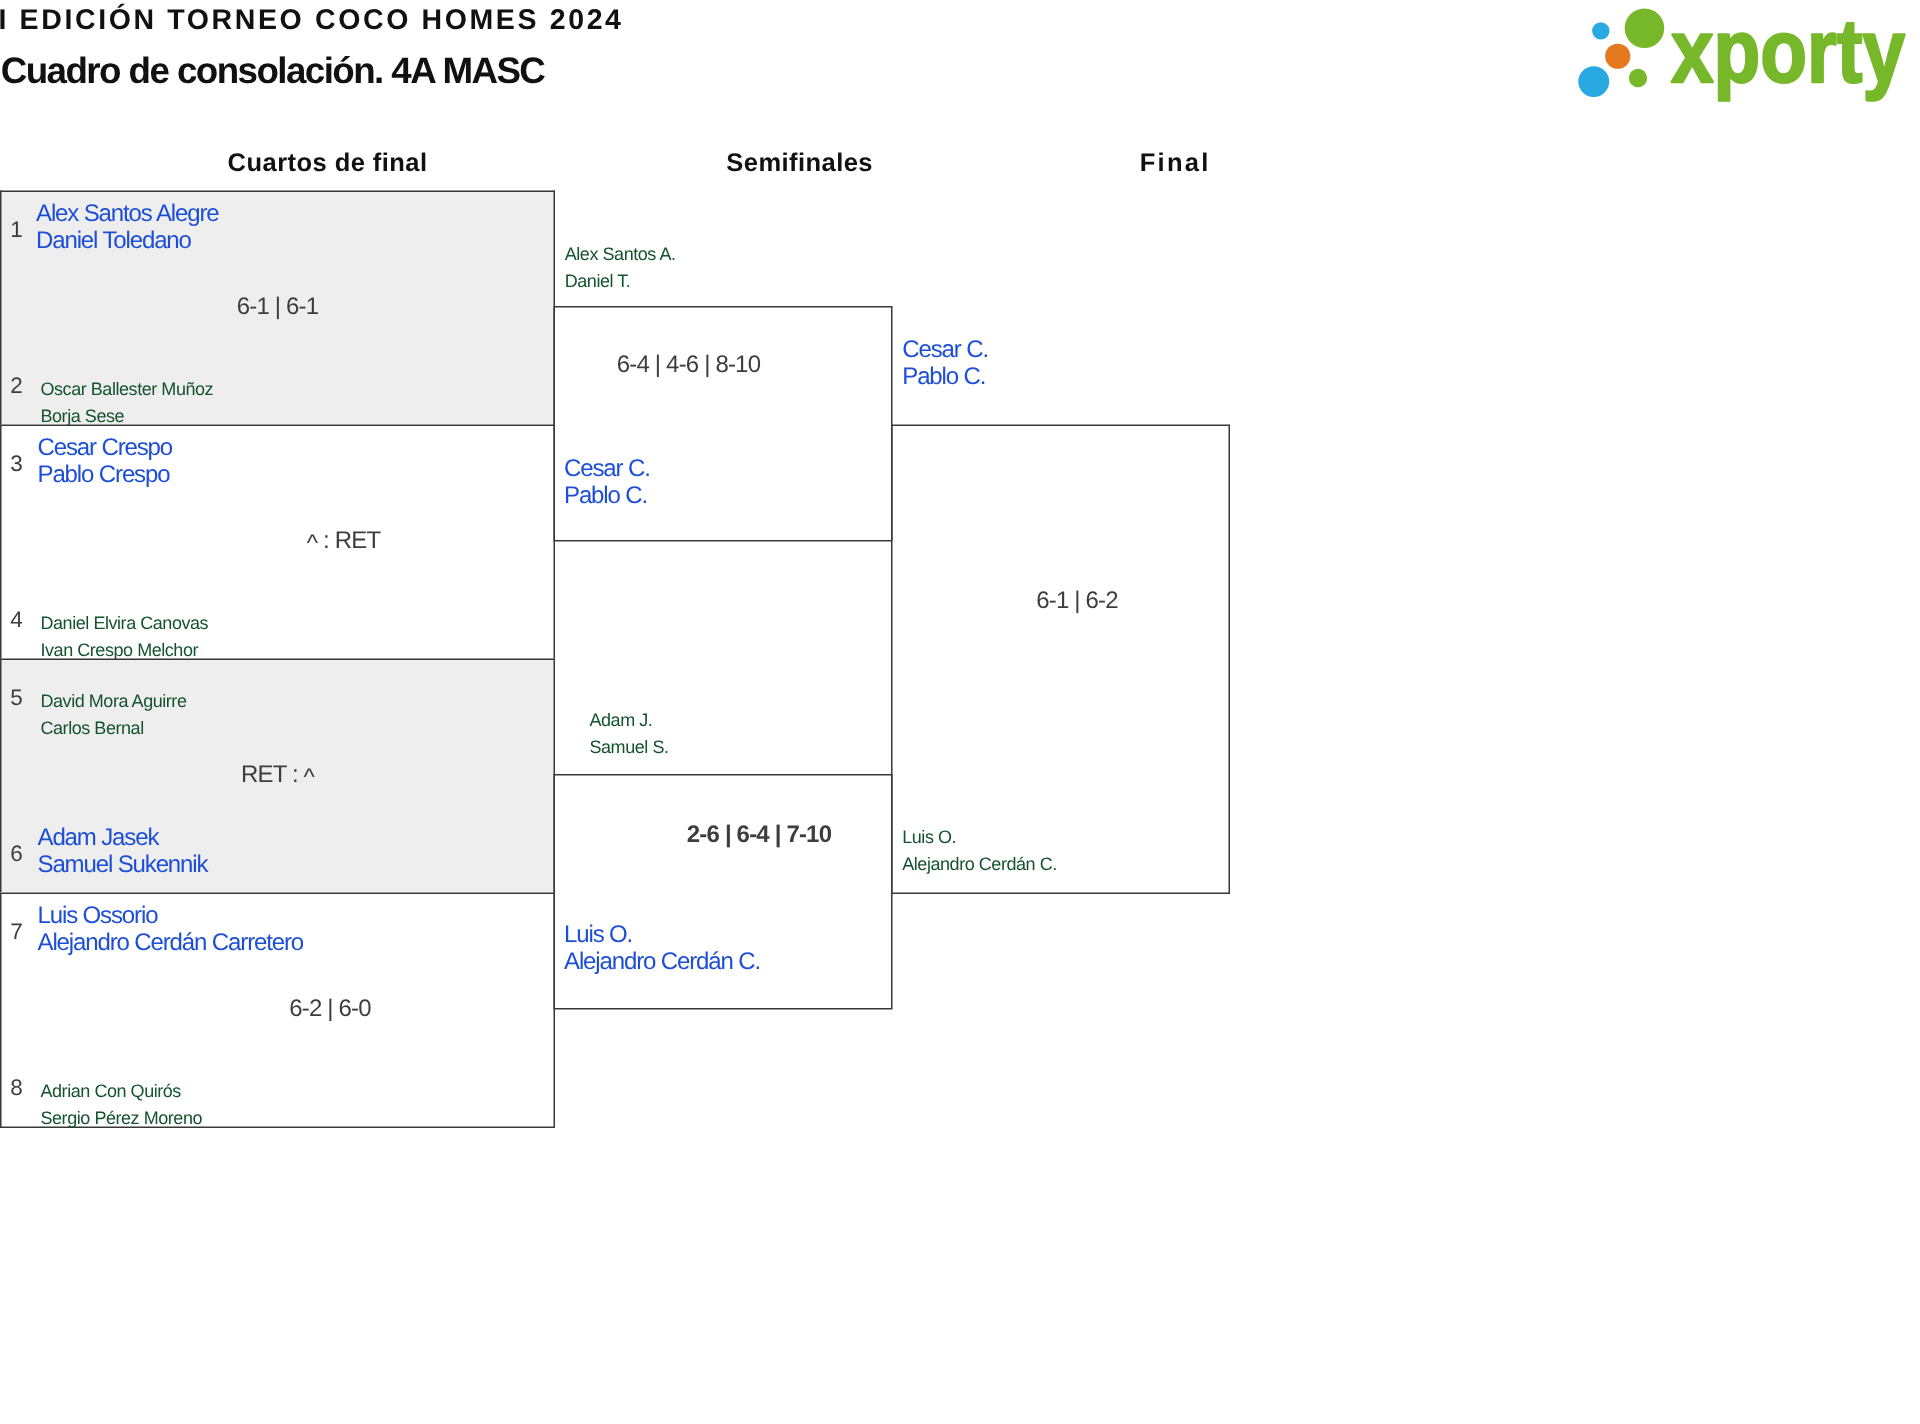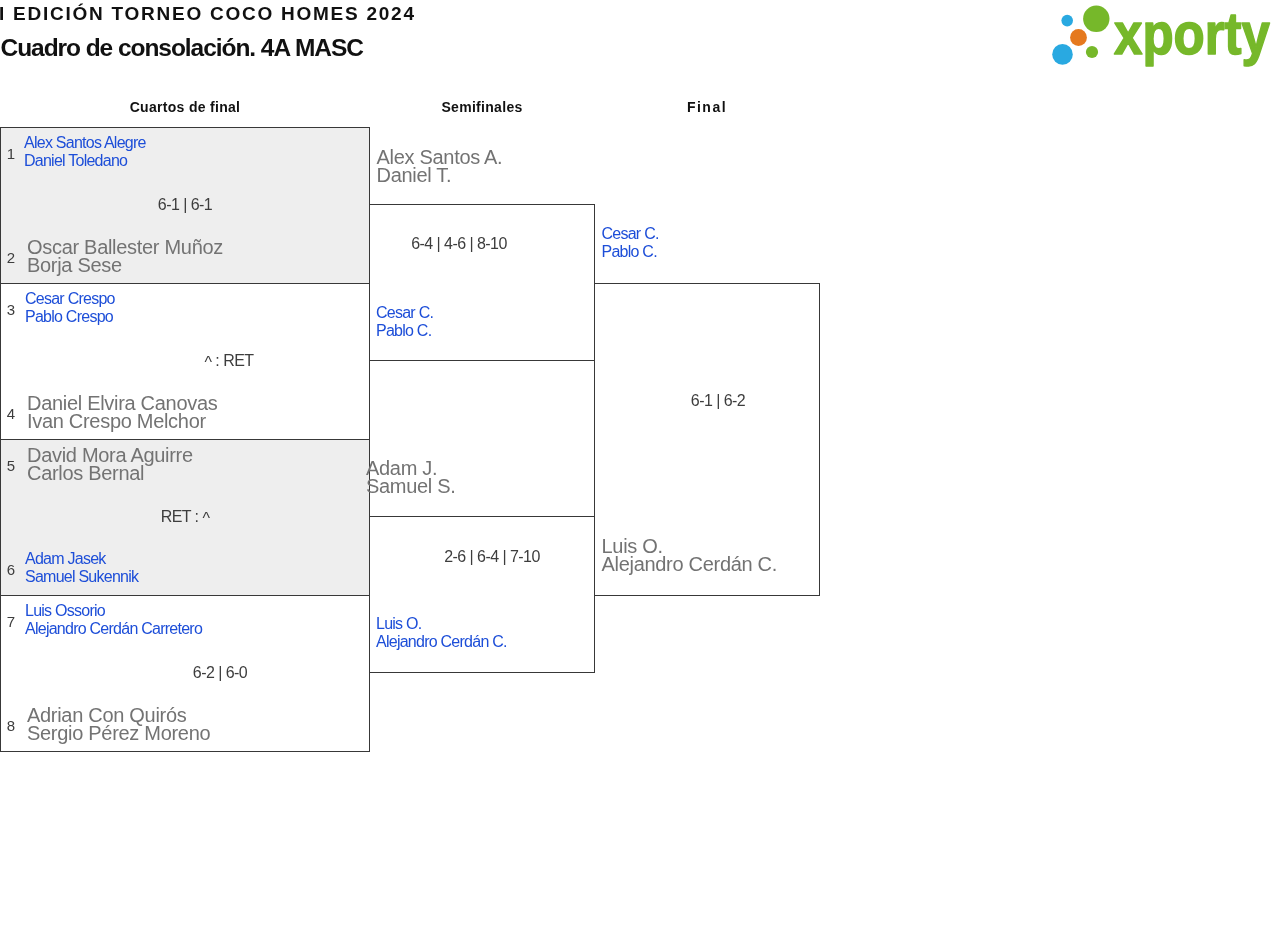--- a/index.html
+++ b/index.html
@@ -1,22 +1,22 @@
 <!DOCTYPE html>
 <html><head>
 <meta charset="utf-8">
 <style>
   * { margin:0; padding:0; box-sizing:border-box; }
   html,body { width:1280px; height:949px; background:#fff; font-family:"Liberation Sans", sans-serif; position:relative; overflow:hidden; }
   .abs { position:absolute; white-space:nowrap; }
   .title { font-weight:bold; color:#111; font-size:19px; letter-spacing:1.75px; }
   .title2 { font-weight:bold; color:#111; font-size:24.5px; letter-spacing:-1.05px; }
-  .hdr { font-weight:bold; color:#111; font-size:14px; letter-spacing:0.3px; text-align:center; }
+  .hdr { font-weight:bold; color:#111; font-size:17px; letter-spacing:0.3px; text-align:right; }
   .box { position:absolute; border:1px solid #383838; }
-  .team { font-size:20px; line-height:18.4px; color:#737373; letter-spacing:-0.3px; }
+  .team { font-size:12px; line-height:18.4px; color:#14532d; letter-spacing:-0.3px;margin-top:12px; }
   .teamb { font-size:16px; line-height:18.4px; color:#1d4ed8; letter-spacing:-0.75px; font-weight:normal; }
   .score { font-size:16px; color:#3d3d3d; letter-spacing:-0.55px; text-align:center; }
   .seed { font-size:15px; color:#3d3d3d; text-align:center; }
 </style>
 </head>
 <body>
 
   <div class="abs title" style="left:-1px; top:3px;">I EDICIÓN TORNEO COCO HOMES 2024</div>
   <div class="abs title2" style="left:0.5px; top:33.5px;">Cuadro de consolación. 4A MASC</div>
 
@@ -63,19 +63,19 @@
   <div class="abs seed" style="left:1px; top:612.5px; width:20px;">7</div>
   <div class="abs teamb" style="left:25px; top:602px;">Luis Ossorio<br>Alejandro Cerdán Carretero</div>
   <div class="abs score" style="left:0; top:663.5px; width:440px;">6-2 | 6-0</div>
   <div class="abs seed" style="left:1px; top:716.5px; width:20px;">8</div>
   <div class="abs team" style="left:27px; top:706px;">Adrian Con Quirós<br>Sergio Pérez Moreno</div>
 
   <div class="abs team" style="left:376.5px; top:147.5px;">Alex Santos A.<br>Daniel T.</div>
   <div class="abs score" style="left:369px; top:234.5px; width:180px;">6-4 | 4-6 | 8-10</div>
   <div class="abs teamb" style="left:376px; top:304px;">Cesar C.<br>Pablo C.</div>
 
-  <div class="abs team" style="left:366px; top:459px;">Adam J.<br>Samuel S.</div>
-  <div class="abs score" style="left:369px; top:547.5px; width:246px;">2-6 | 6-4 | 7-10</div>
+  <div class="abs team" style="left:393px; top:459px;">Adam J.<br>Samuel S.</div>
+  <div class="abs score" style="left:383px; top:547.5px; width:246px;font-weight:bold;">2-6 | 6-4 | 7-10</div>
   <div class="abs teamb" style="left:376px; top:615px;">Luis O.<br>Alejandro Cerdán C.</div>
 
   <div class="abs teamb" style="left:601.5px; top:225px;">Cesar C.<br>Pablo C.</div>
   <div class="abs score" style="left:594px; top:391.5px; width:248px;">6-1 | 6-2</div>
   <div class="abs team" style="left:601.5px; top:537px;">Luis O.<br>Alejandro Cerdán C.</div>
 
 </body></html>

